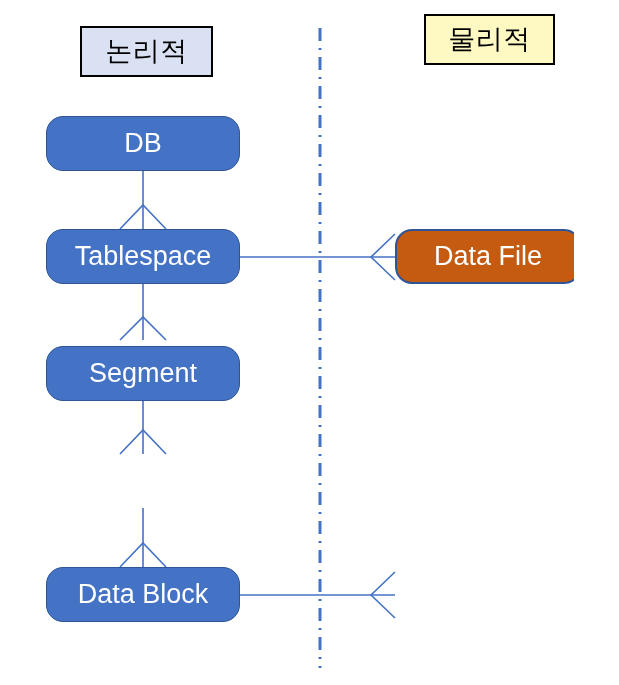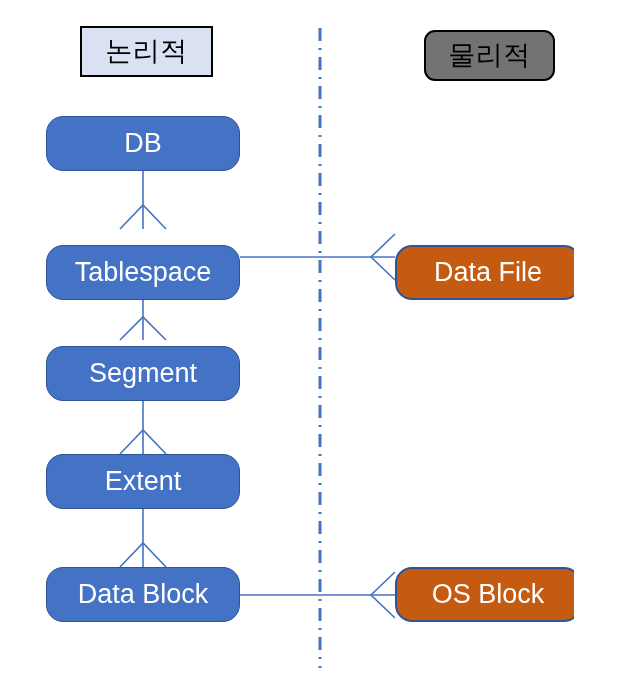--- a/index.html
+++ b/index.html
@@ -29,23 +29,22 @@
     font-size: 27px;
     line-height: 1;
     color: #000000;
     letter-spacing: 0.5px;
   }
   .hdr-logical {
     left: 80px;  top: 26px;  width: 133px; height: 51px;
     background: #d9e1f2;
   }
   .hdr-physical {
-    left: 424px; top: 30px;  width: 131px; height: 51px;
-    background: #737373;
-    border-radius: 11px;
+    left: 424px; top: 14px;  width: 131px; height: 51px;
+    background: #fef9c3;
   }
   
   .node {
     position: absolute;
     box-sizing: border-box;
     border-radius: 17px;
     display: flex;
     align-items: center;
     justify-content: center;
     font-size: 27px;
@@ -63,21 +62,21 @@
   }
   .node-physical {
     background: #c55a11;
     border: 2px solid #2f5597;
     left: 395px;
     width: 186px;
     height: 55px;
   }
   
   .row-db    { top: 116px; }
-  .row-ts    { top: 245px; }
+  .row-ts    { top: 229px; }
   .row-seg   { top: 346px; }
   .row-ext   { top: 454px; }
   .row-blk   { top: 567px; }
 
   
   #wires {
     position: absolute;
     left: 0; top: 0;
     width: 619px;
     height: 685px;
@@ -128,21 +127,19 @@
   <div class="hdr hdr-logical">논리적</div>
 
   <div class="hdr hdr-physical">물리적</div>
 
   <div class="node node-logical row-db">DB</div>
 
   <div class="node node-logical row-ts">Tablespace</div>
 
   <div class="node node-logical row-seg">Segment</div>
 
-  <div class="node node-logical row-ext">Extent</div>
 
   <div class="node node-logical row-blk">Data Block</div>
 
   <div class="node node-physical row-ts">Data File</div>
 
-  <div class="node node-physical row-blk">OS Block</div>
 
 </div>
 
 </body></html>

